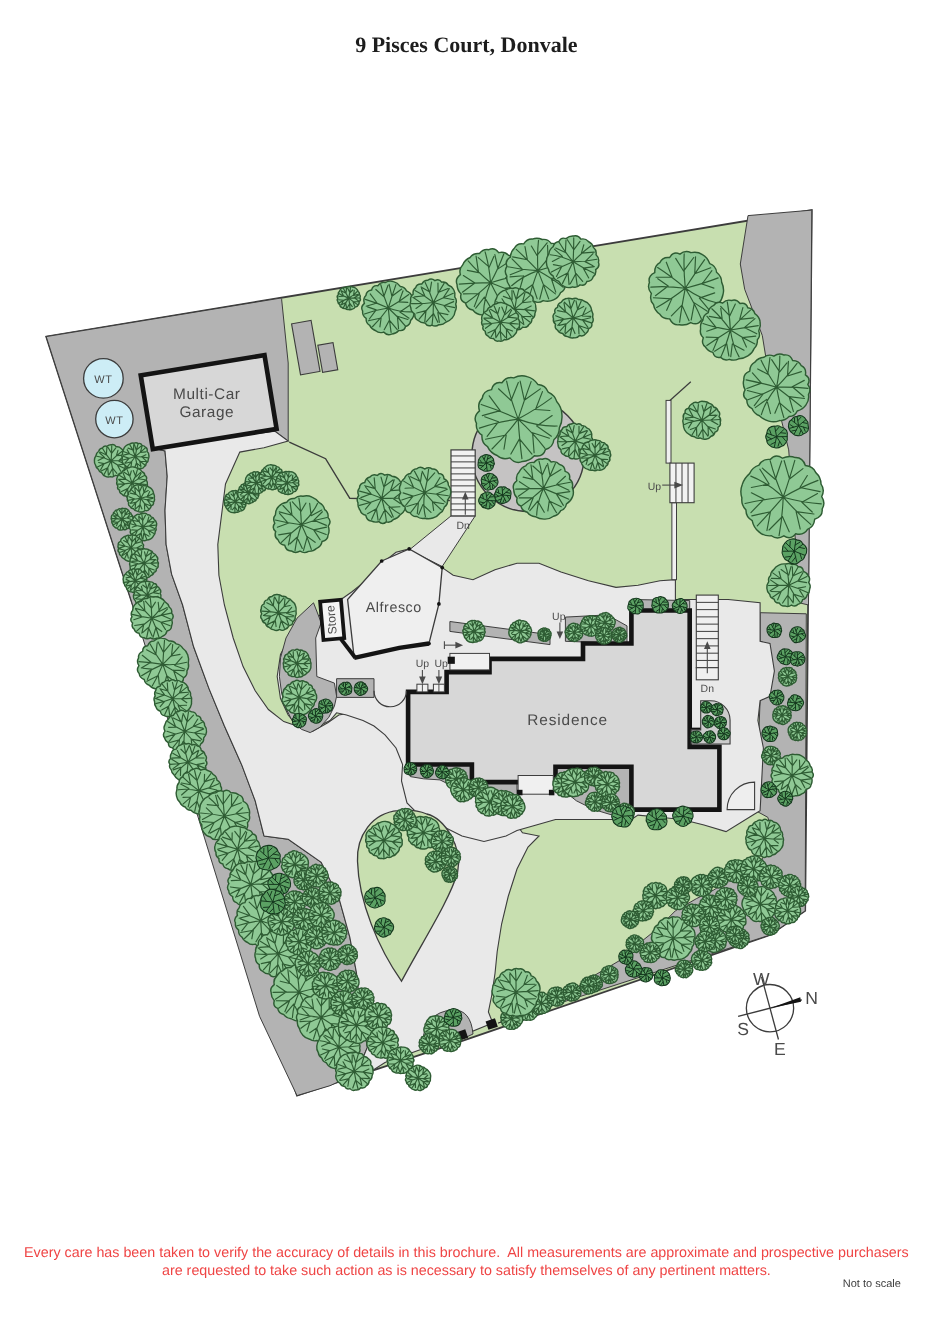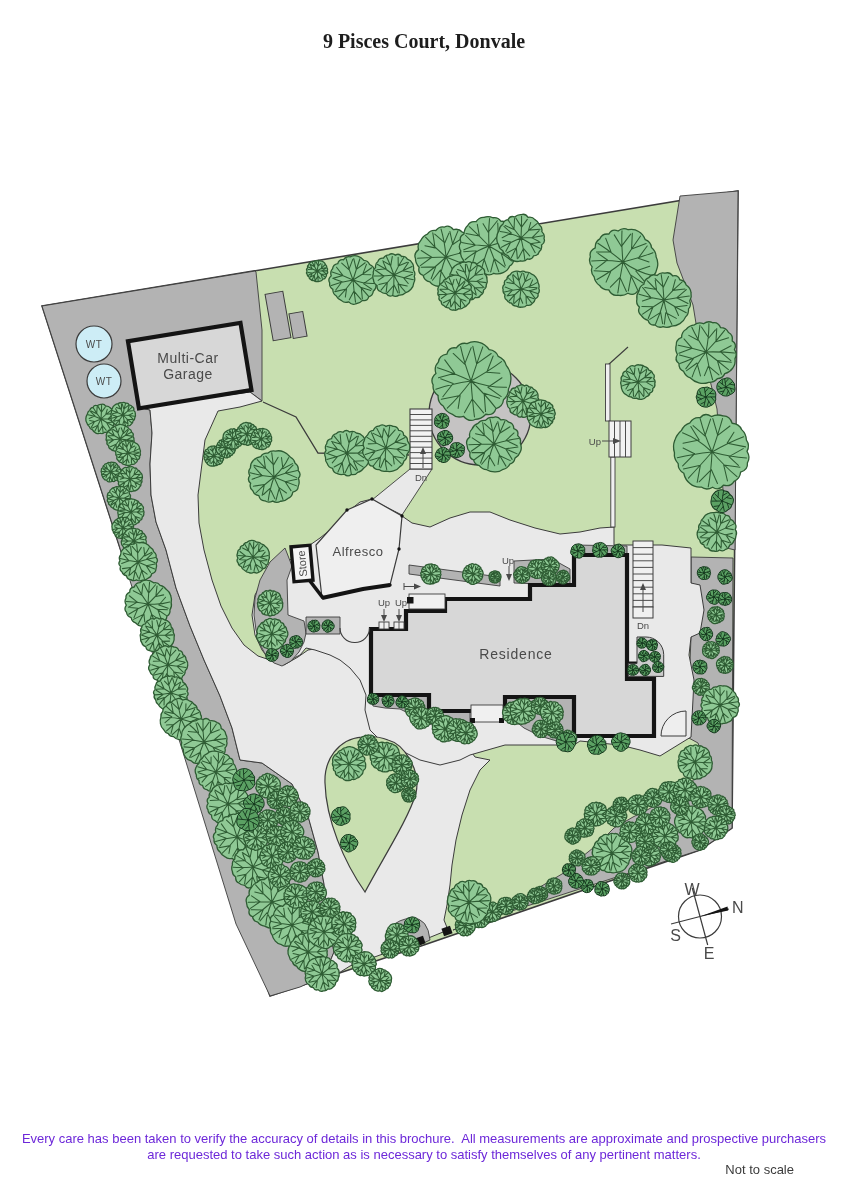--- a/index.html
+++ b/index.html
@@ -2,22 +2,22 @@
 <html><head>
 <meta charset="utf-8">
 <title>9 Pisces Court, Donvale</title>
 <style>
 html,body{margin:0;padding:0;background:#ffffff;width:848px;height:1200px;overflow:hidden;}
 #page{position:relative;width:848px;height:1200px;font-family:"Liberation Sans",sans-serif;}
 #title{position:absolute;top:30px;left:0;width:100%;text-align:center;
  font-family:"Liberation Serif",serif;font-weight:bold;font-size:20px;color:#1d1d1d;}
 #plan{position:absolute;top:0;left:0;}
 #disclaimer{position:absolute;top:1131px;left:0;width:100%;text-align:center;
- font-size:13px;color:#6d28d9;line-height:16px;}
-#nts{position:absolute;top:1162px;right:54px;font-size:13px;color:#3b3b3b;}
+ font-size:13px;color:#ef4444;line-height:16px;}
+#nts{position:absolute;top:1162px;right:29px;font-size:10px;color:#3b3b3b;}
 </style>
 </head>
 <body>
 <div id="page">
 
 <div id="plan">
 <svg width="848" height="1200" viewBox="0 0 848 1200" xmlns="http://www.w3.org/2000/svg" font-family="Liberation Sans, sans-serif">
 <defs>
           <g id="bt">
             <path d="M19.58,0.00Q21.70,3.44 18.22,5.92Q18.58,9.47 16.47,11.97Q15.44,15.44 11.15,15.35Q9.60,18.84 6.21,19.10Q3.28,20.71 0.00,19.68Q-3.28,20.68 -5.85,18.01Q-9.61,18.86 -11.77,16.19Q-15.40,15.40 -15.28,11.10Q-18.73,9.54 -18.87,6.13Q-21.23,3.36 -18.97,0.00Q-21.30,-3.37 -18.09,-5.88Q-18.93,-9.65 -16.03,-11.65Q-15.17,-15.17 -12.22,-16.81Q-9.48,-18.60 -5.90,-18.16Q-3.27,-20.61 -0.00,-19.34Q3.29,-20.79 6.27,-19.31Q9.81,-19.26 12.39,-17.05Q15.07,-15.07 16.33,-11.86Q18.87,-9.61 18.79,-6.10Q21.24,-3.36 19.58,0.00Z" fill="#8fc995" stroke="#2e5c33" stroke-width="1.3" vector-effect="non-scaling-stroke"></path>

